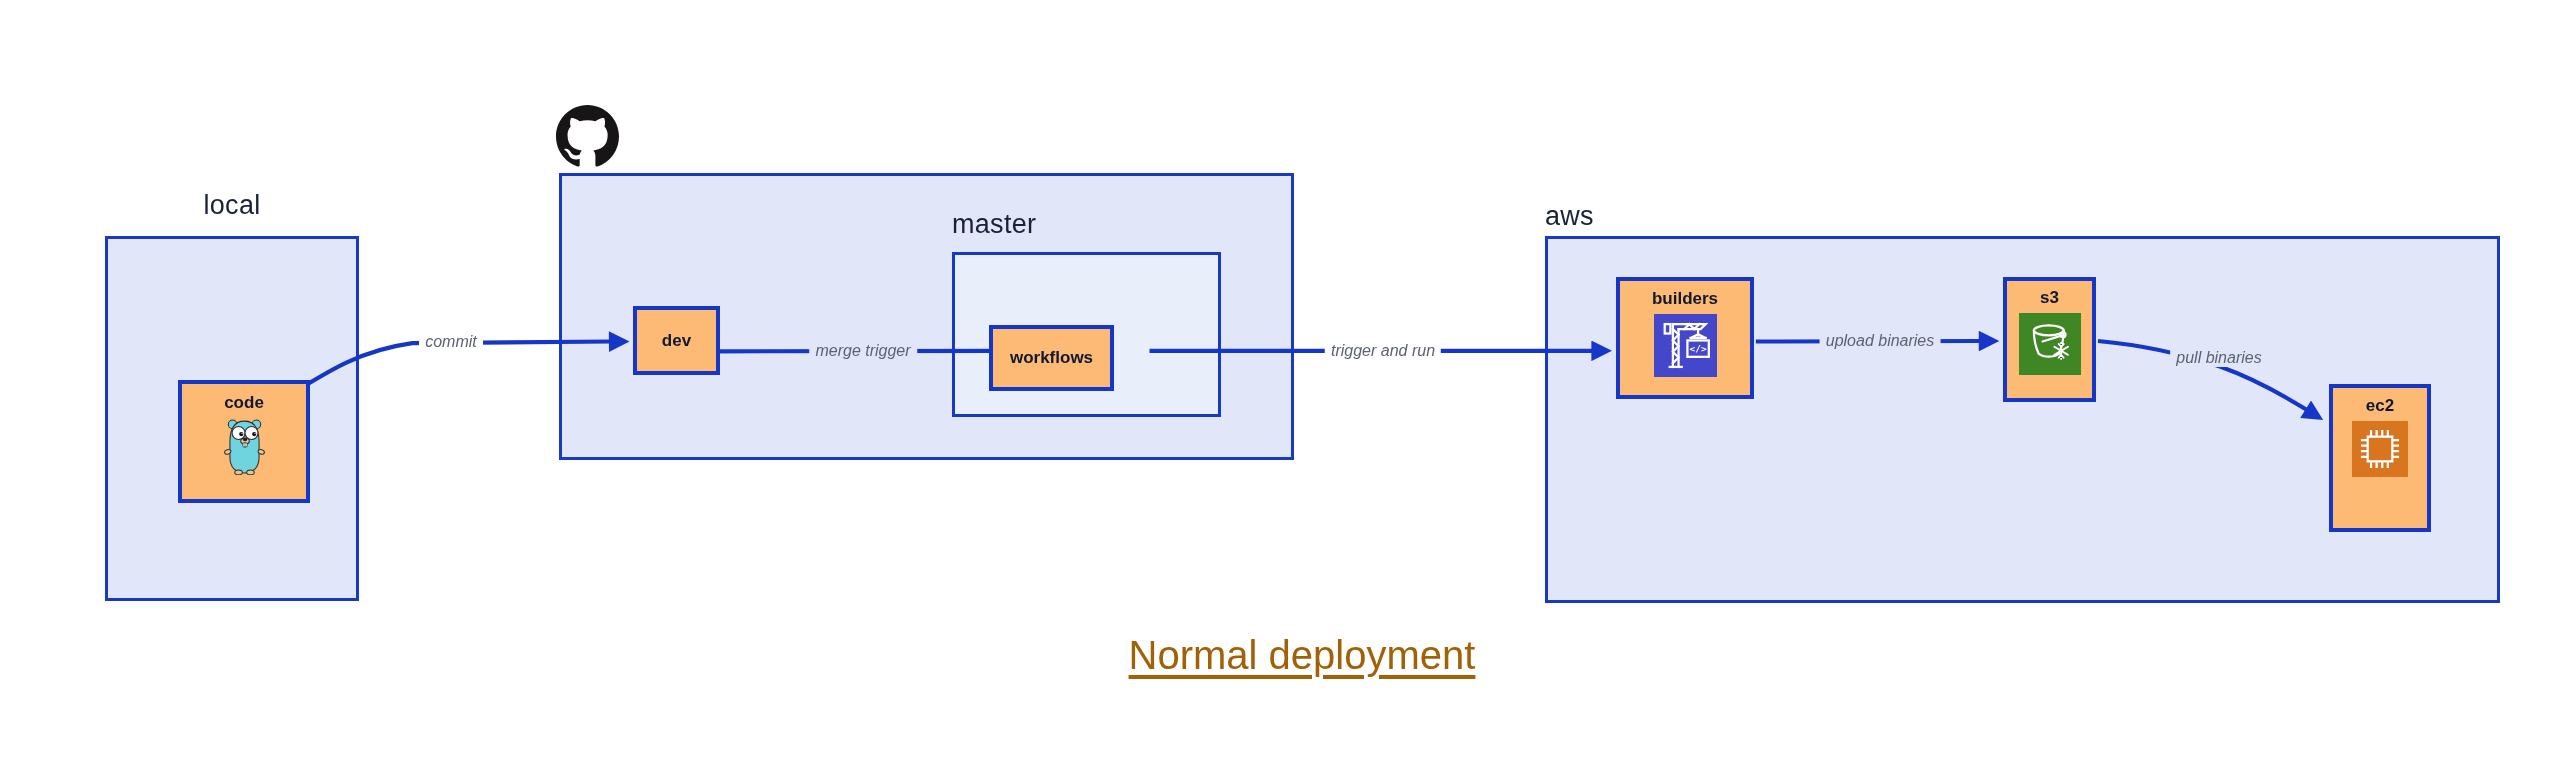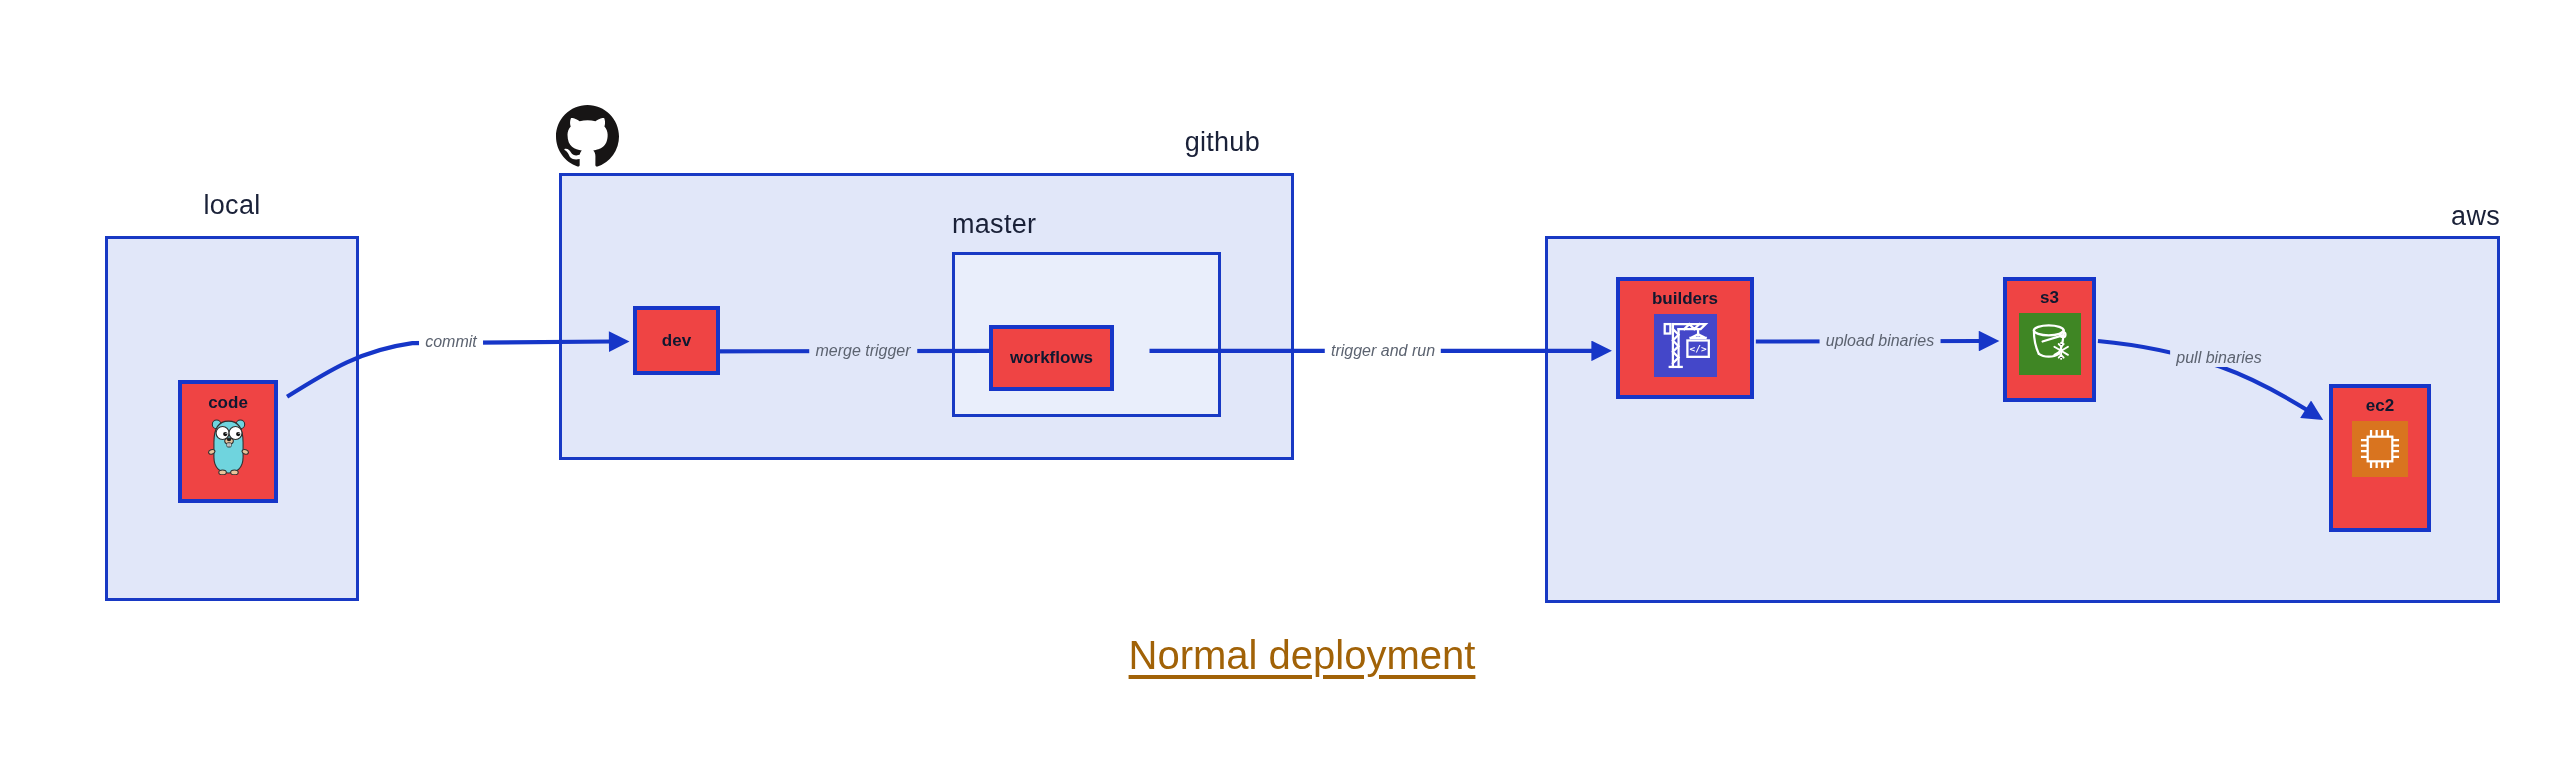--- a/index.html
+++ b/index.html
@@ -24,38 +24,38 @@
   .group-label{
     position:absolute;
     color:#1a2138;
     font-size:27px;
     line-height:1.1;
     letter-spacing:0.3px;
   }
   #lbl-local  {left:105px;  top:191px;  width:254px;  text-align:center;}
   #lbl-github {left:559px; top:128px;  width:701px; text-align:right;}
   #lbl-master {left:952px; top:210px;  width:269px;  text-align:left;}
-  #lbl-aws    {left:1545px; top:202px;  width:955px; text-align:right;}
+  #lbl-aws    {left:1545px; top:202px;  width:955px; text-align:left;}
 
   .node{
     position:absolute;
-    background:#ef4444;
+    background:#fdba74;
     border:4.1px solid #1636c8;
     box-sizing:border-box;
     display:flex;
     flex-direction:column;
     align-items:center;
   }
   .node-label{
     font-weight:700;
     font-size:17px;
     color:#10182f;
     line-height:1.15;
   }
-  #n-code      {left:178px; top:380px; width:100px; height:123px; padding-top:9.3px;}
+  #n-code      {left:178px; top:380px; width:132px; height:123px; padding-top:9.3px;}
   #n-dev       {left:633px;top:306px; width:87px; height:69px; justify-content:center;}
   #n-workflows {left:989px;top:325px; width:125px; height:66px; justify-content:center;}
   #n-builders  {left:1616px;top:277px; width:138px; height:122px; padding-top:8.2px;}
   #n-s3        {left:2003px;top:277px; width:93px; height:125px; padding-top:7px;}
   #n-ec2       {left:2329px;top:384px; width:102px; height:148px; padding-top:8.2px;}
   .node-icon{margin-top:5.2px;display:block;}
 
   #octocat{position:absolute;left:556px;top:105px;width:63px;height:63px;}
 
   #edges{position:absolute;left:0;top:0;width:2604px;height:781px;pointer-events:none;}
@@ -92,21 +92,20 @@
 <body>
 
 <div id="canvas">
 
   <div class="group" id="g-local"></div>
   <div class="group" id="g-github"></div>
   <div class="group" id="g-master"></div>
   <div class="group" id="g-aws"></div>
 
   <div class="group-label" id="lbl-local">local</div>
-  <div class="group-label" id="lbl-github">github</div>
   <div class="group-label" id="lbl-master">master</div>
   <div class="group-label" id="lbl-aws">aws</div>
 
   <svg id="octocat" viewBox="0 0 16 16" aria-hidden="true">
     <path fill="#171515" fill-rule="evenodd" d="M8 0C3.58 0 0 3.58 0 8c0 3.54 2.29 6.53 5.47 7.59.4.07.55-.17.55-.38 0-.19-.01-.82-.01-1.49-2.01.37-2.53-.49-2.69-.94-.09-.23-.48-.94-.82-1.13-.28-.15-.68-.52-.01-.53.63-.01 1.08.58 1.23.82.72 1.21 1.87.87 2.33.66.07-.52.28-.87.51-1.07-1.78-.2-3.64-.89-3.64-3.95 0-.87.31-1.59.82-2.15-.08-.2-.36-1.02.08-2.12 0 0 .67-.21 2.2.82.64-.18 1.32-.27 2-.27s1.36.09 2 .27c1.53-1.04 2.2-.82 2.2-.82.44 1.1.16 1.92.08 2.12.51.56.82 1.27.82 2.15 0 3.07-1.87 3.75-3.65 3.95.29.25.54.73.54 1.48 0 1.07-.01 1.93-.01 2.2 0 .21.15.46.55.38A8.01 8.01 0 0 0 16 8c0-4.42-3.58-8-8-8z"></path>
   </svg>
 
   <svg id="edges" aria-hidden="true" viewBox="0 0 5054 1516" width="2604" height="781">
     <defs>
       <marker id="arrow" viewBox="0 0 12 12" refX="1" refY="6" markerWidth="46" markerHeight="40" markerUnits="userSpaceOnUse" orient="auto">

